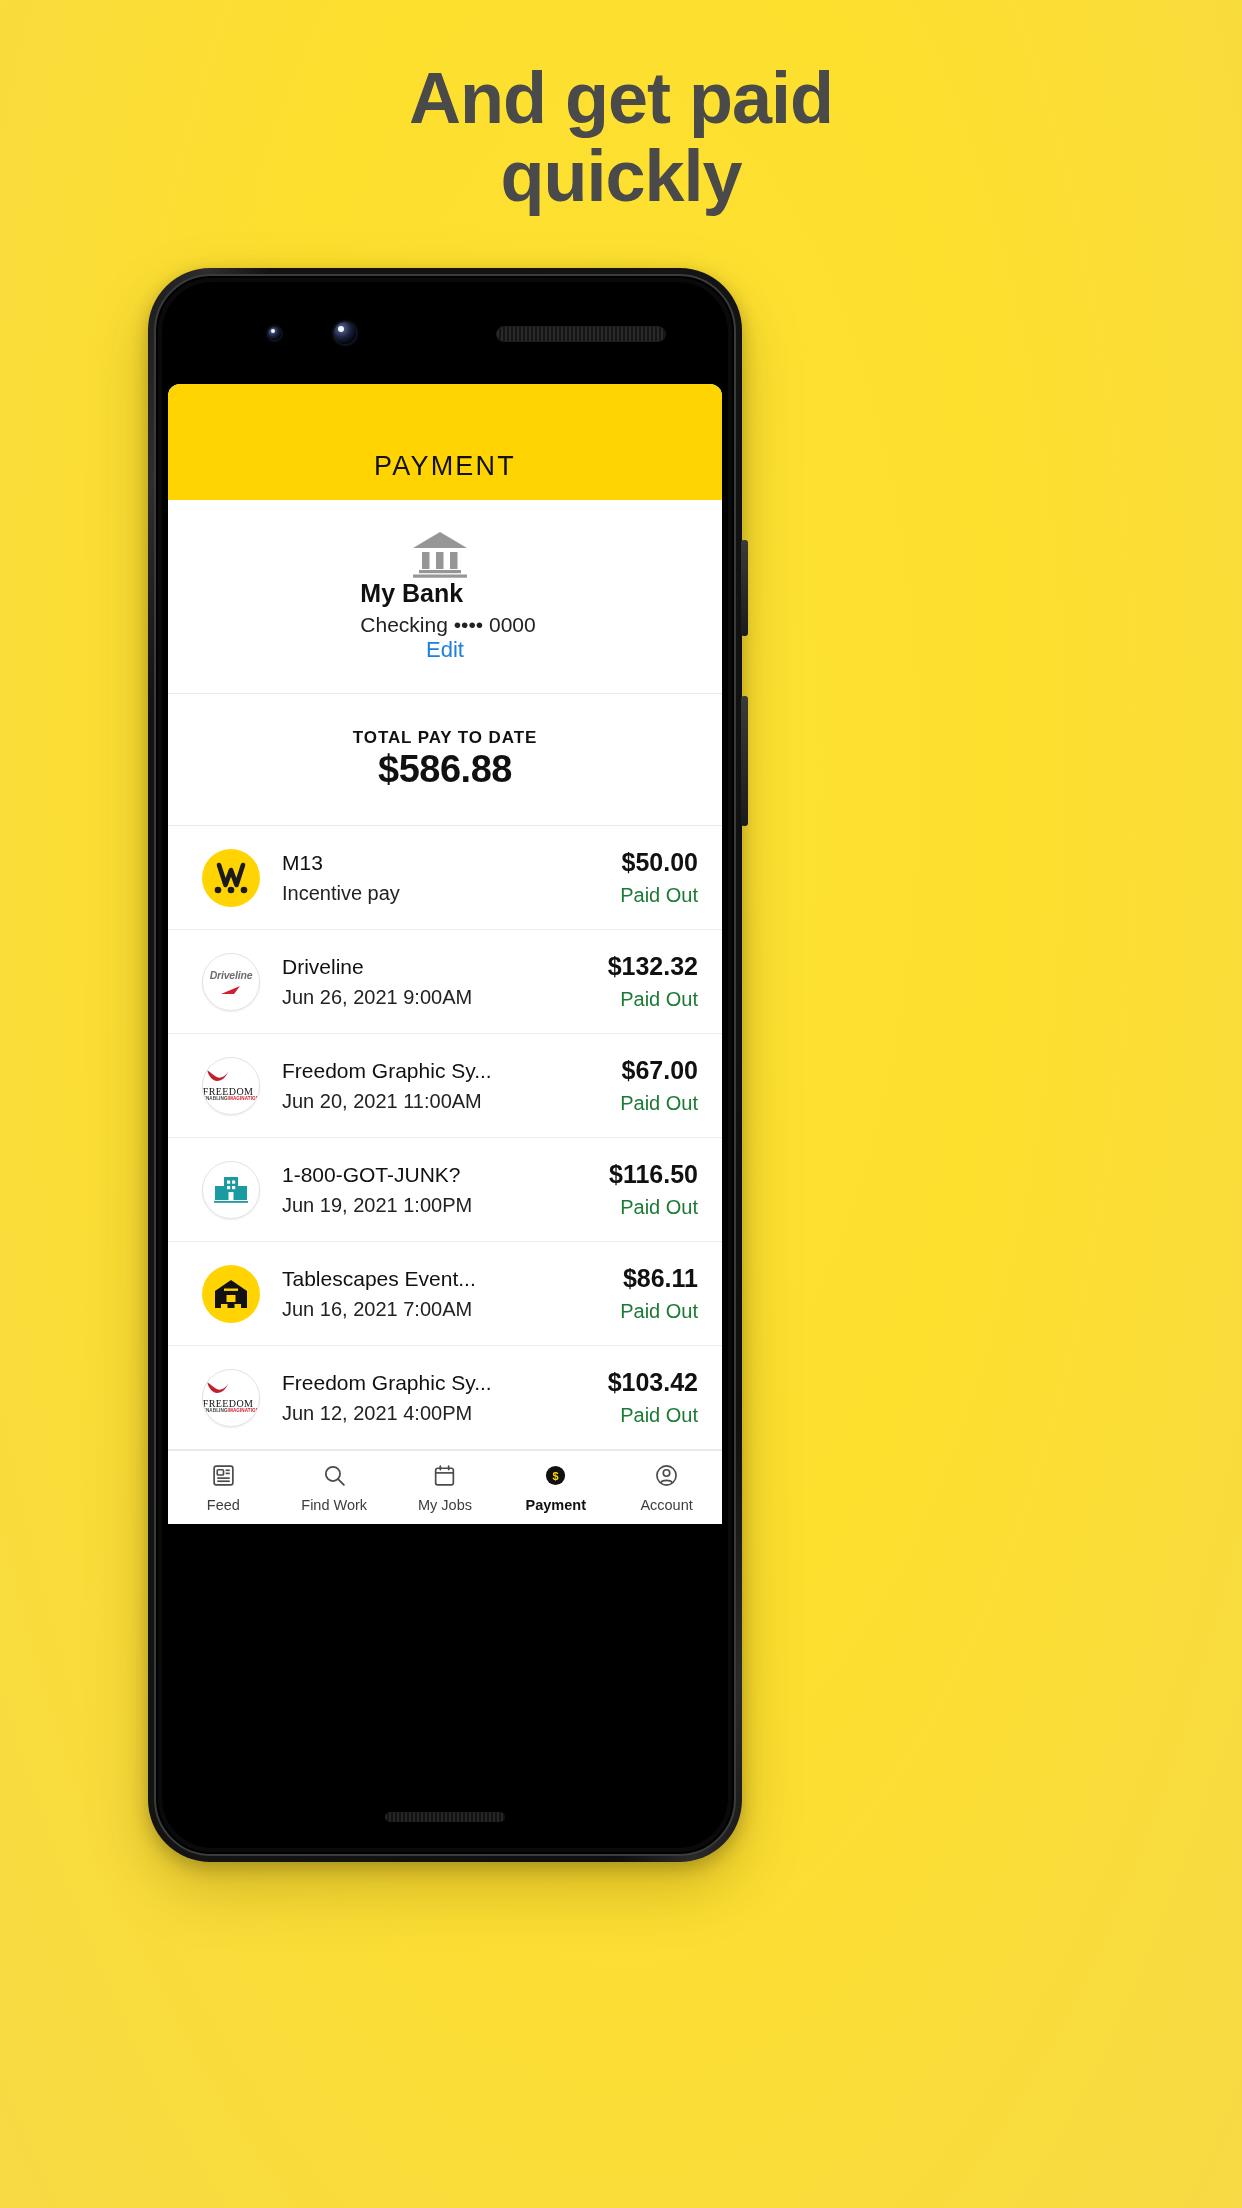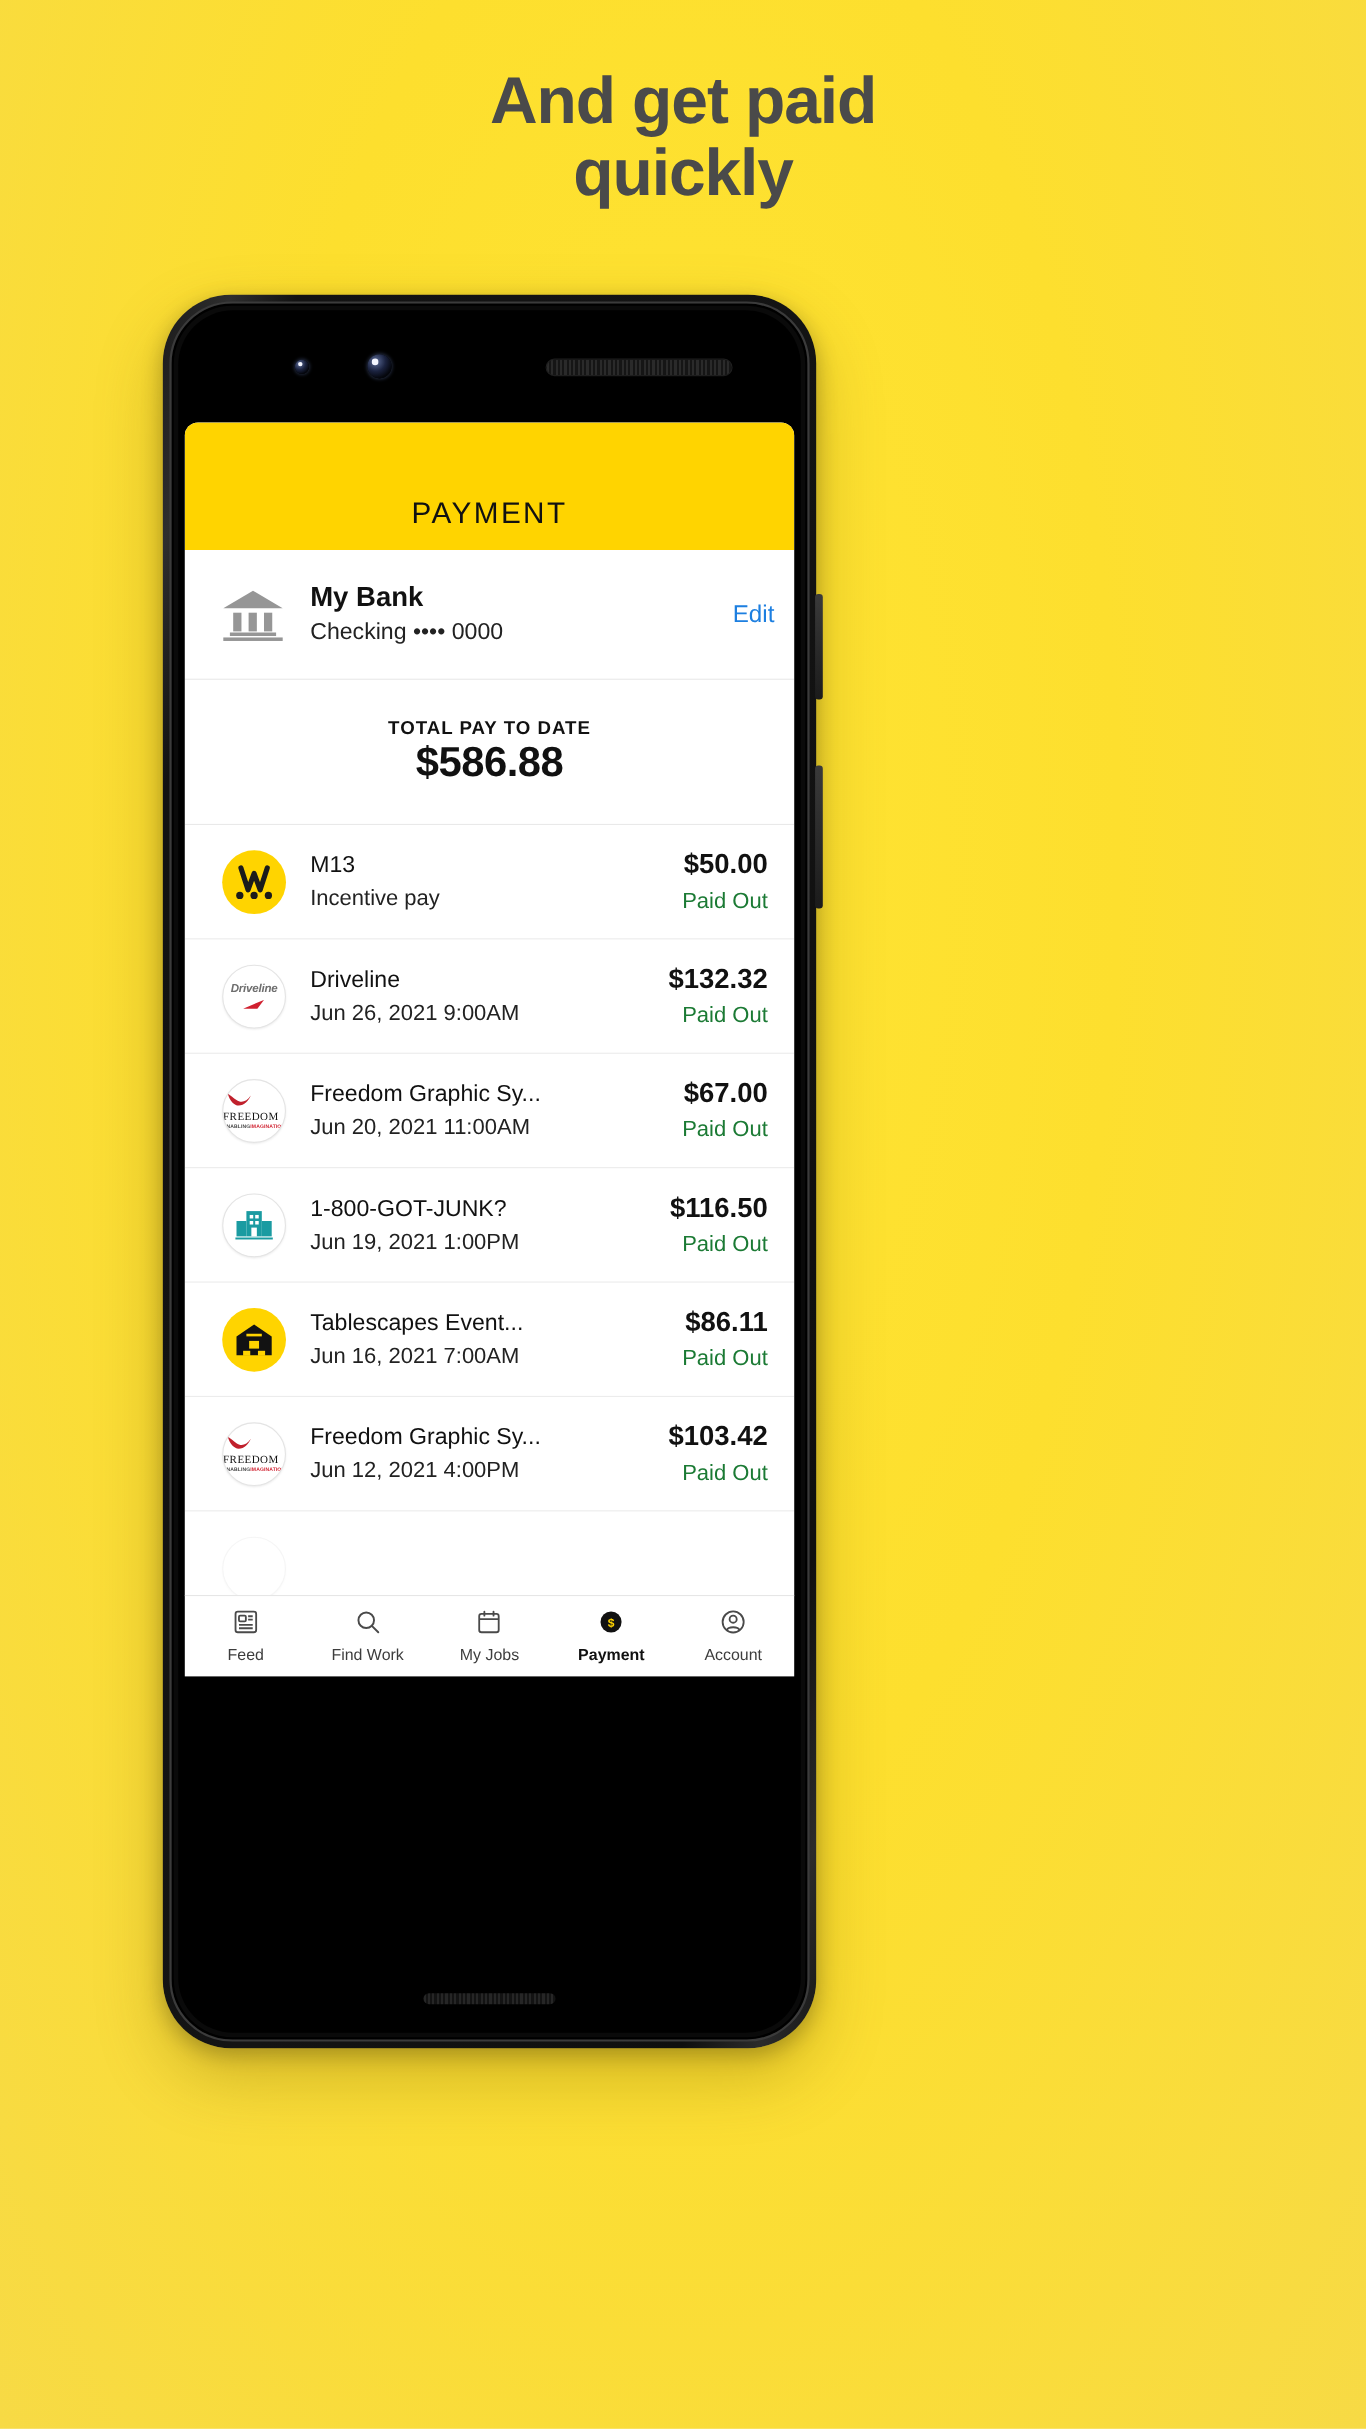--- a/index.html
+++ b/index.html
@@ -7,21 +7,21 @@
   body {
     font-family: "Liberation Sans", sans-serif;
     background: radial-gradient(ellipse at 50% 35%, #FFE433 0%, #FDDF2E 45%, #F7DA45 100%);
     position: relative; overflow: hidden;
   }
 
   
   .headline {
     position:absolute; top:60px; left:0; width:1242px;
     text-align:center; color:#4a4a4a;
-    font-weight:bold; font-size:60px; line-height:1.08;
+    font-weight:bold; font-size:72px; line-height:1.08;
     letter-spacing:-1px;
   }
   .headline .l2 { display:block; }
 
   
   .phone {
     position:absolute; left:148px; top:268px;
     width:594px; height:1594px;
     border-radius:62px;
     background: linear-gradient(105deg,#1a1a1a 0%,#2e2e2e 6%,#121212 12%,#141414 50%,#0f0f0f 88%,#2b2b2b 95%,#171717 100%);
@@ -88,22 +88,23 @@
     padding-bottom:18px; flex:none;
   }
   .app-header .title {
     font-size:27px; letter-spacing:2.2px; color:#111; font-weight:400;
   }
 
   .scroll-area { flex:1; overflow:hidden; background:#fff; }
 
   
   .bank-row {
-    display:flex; align-items:center; padding:28px 18px 30px 26px;
+    display:flex; align-items:center; padding:28px 36px 30px 26px;
     border-bottom:1px solid #e9e9e9;
+    flex-direction:column;
   }
   .bank-icon { width:72px; flex:none; display:flex; justify-content:center; }
   .bank-text { flex:1; padding-left:16px; }
   .bank-name { font-size:25px; font-weight:bold; color:#111; line-height:1.25; }
   .bank-sub  { font-size:21px; color:#222; margin-top:4px; }
   .edit-link { font-size:22px; color:#1d7fe0; padding-left:10px; }
 
   
   .total-row {
     display:flex; align-items:center; justify-content:space-between;

